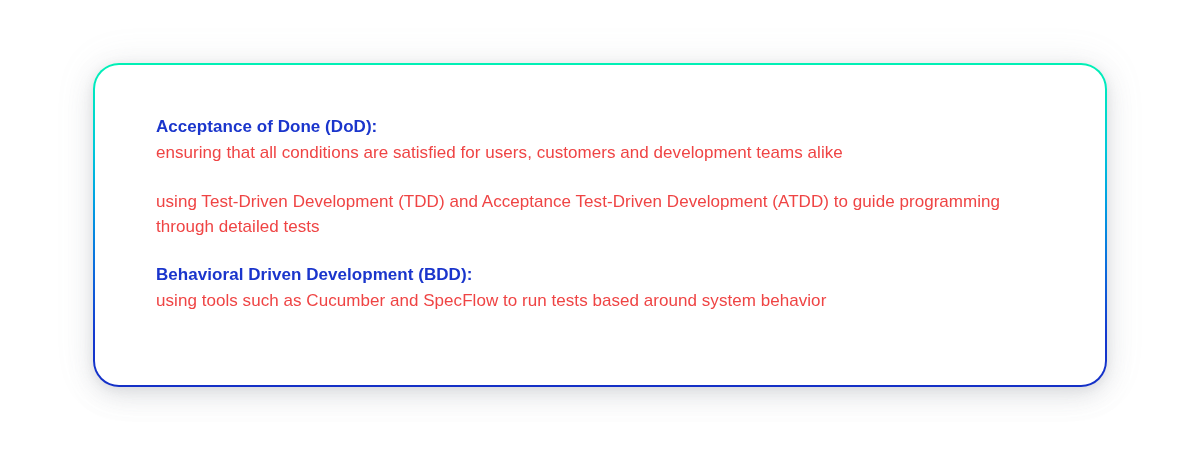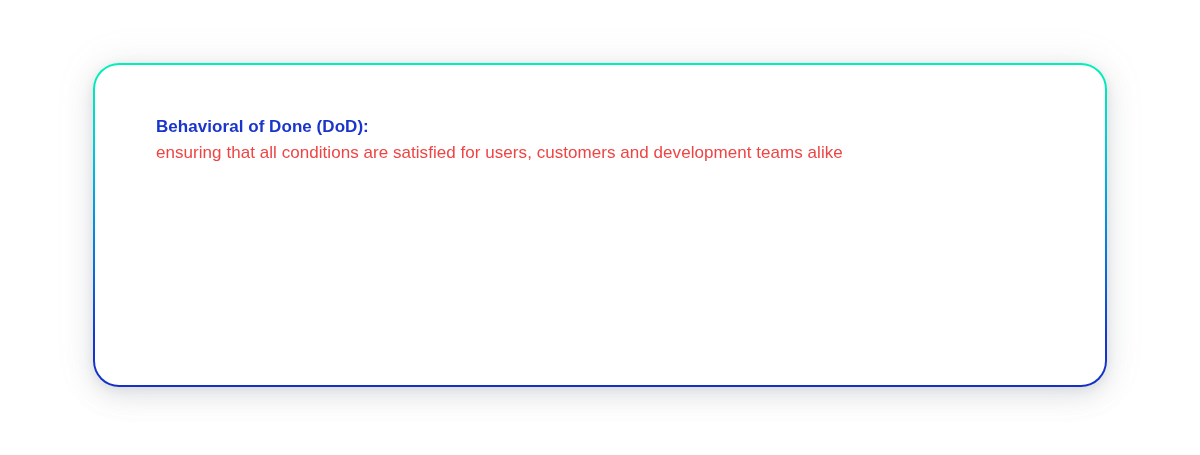--- a/index.html
+++ b/index.html
@@ -104,26 +104,31 @@
 <div class="stage">
 
   <div class="card-shadow"></div>
 
   <div class="card">
     <div class="card-inner">
 
       <div class="content">
 
         <div class="block">
-          <p class="block-heading">Behavioral of Done (DoD):</p>
+          <p class="block-heading">Acceptance of Done (DoD):</p>
           <p class="block-body">ensuring that all conditions are satisfied for users, customers and development teams alike</p>
         </div>
 
         <div class="block">
+          <p class="block-body">using Test-Driven Development (TDD) and Acceptance Test-Driven Development (ATDD) to guide programming through detailed tests</p>
         </div>
 
+        <div class="block">
+          <p class="block-heading">Behavioral Driven Development (BDD):</p>
+          <p class="block-body">using tools such as Cucumber and SpecFlow to run tests based around system behavior</p>
+        </div>
 
       </div>
 
     </div>
   </div>
 
 </div>
 
 </body></html>

